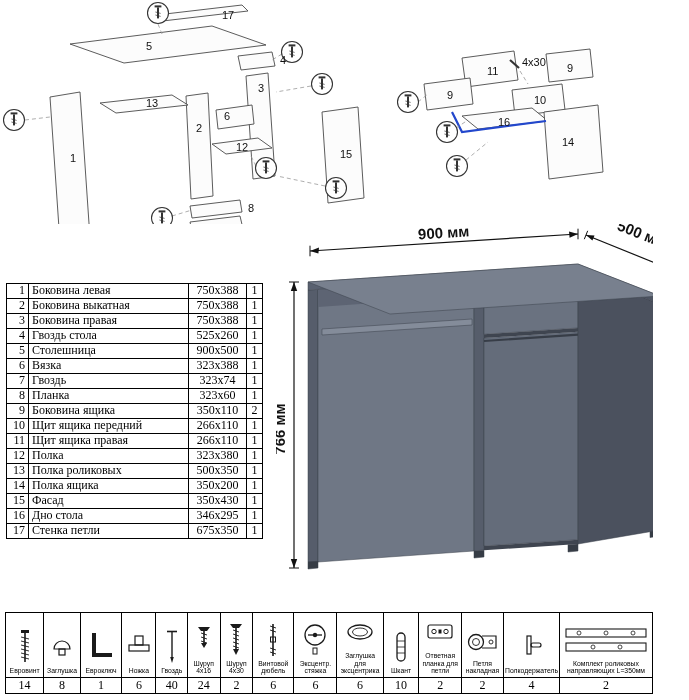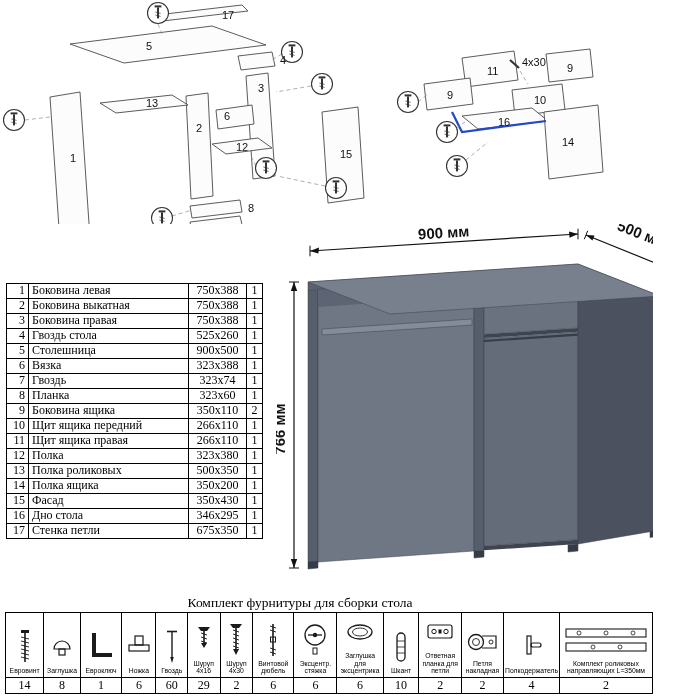--- a/index.html
+++ b/index.html
@@ -277,21 +277,20 @@
       <polygon points="302,40 384,72 384,80 302,48" fill="#4d5462"></polygon>
       <polygon points="32,58 302,40 384,72 114,90" fill="#78808e"></polygon>
 
       <polygon points="32,338 42,337.3 42,344 32,345" fill="#363c45"></polygon>
       <polygon points="198,327 208,326.3 208,333 198,334" fill="#363c45"></polygon>
       <polygon points="292,320.7 302,320 302,327 292,328" fill="#363c45"></polygon>
       <polygon points="374,307.6 384,306 384,312 374,313.6" fill="#363c45"></polygon>
     </g>
   </svg>
 
-  <div id="hw-title">Комплект фурнитуры для сборки стола</div>
 
   <table id="hw">
     <colgroup>
       <col style="width:40px">
         <col style="width:38px">
         <col style="width:44px">
         <col style="width:36px">
       <col style="width:34px">
         <col style="width:36px">
         <col style="width:36px">
@@ -457,22 +456,22 @@
               </svg>
           </div>
           <div class="lbl">Комплект роликовых направляющих L=350мм</div>
         </td>
       </tr>
       <tr>
         <td class="qty">14</td>
         <td class="qty">8</td>
         <td class="qty">1</td>
         <td class="qty">6</td>
-        <td class="qty">60</td>
-        <td class="qty">29</td>
+        <td class="qty">40</td>
+        <td class="qty">24</td>
         <td class="qty">2</td>
         <td class="qty">6</td>
         <td class="qty">6</td>
         <td class="qty">6</td>
         <td class="qty">10</td>
         <td class="qty">2</td>
         <td class="qty">2</td>
         <td class="qty">4</td>
         <td class="qty">2</td>
       </tr>

